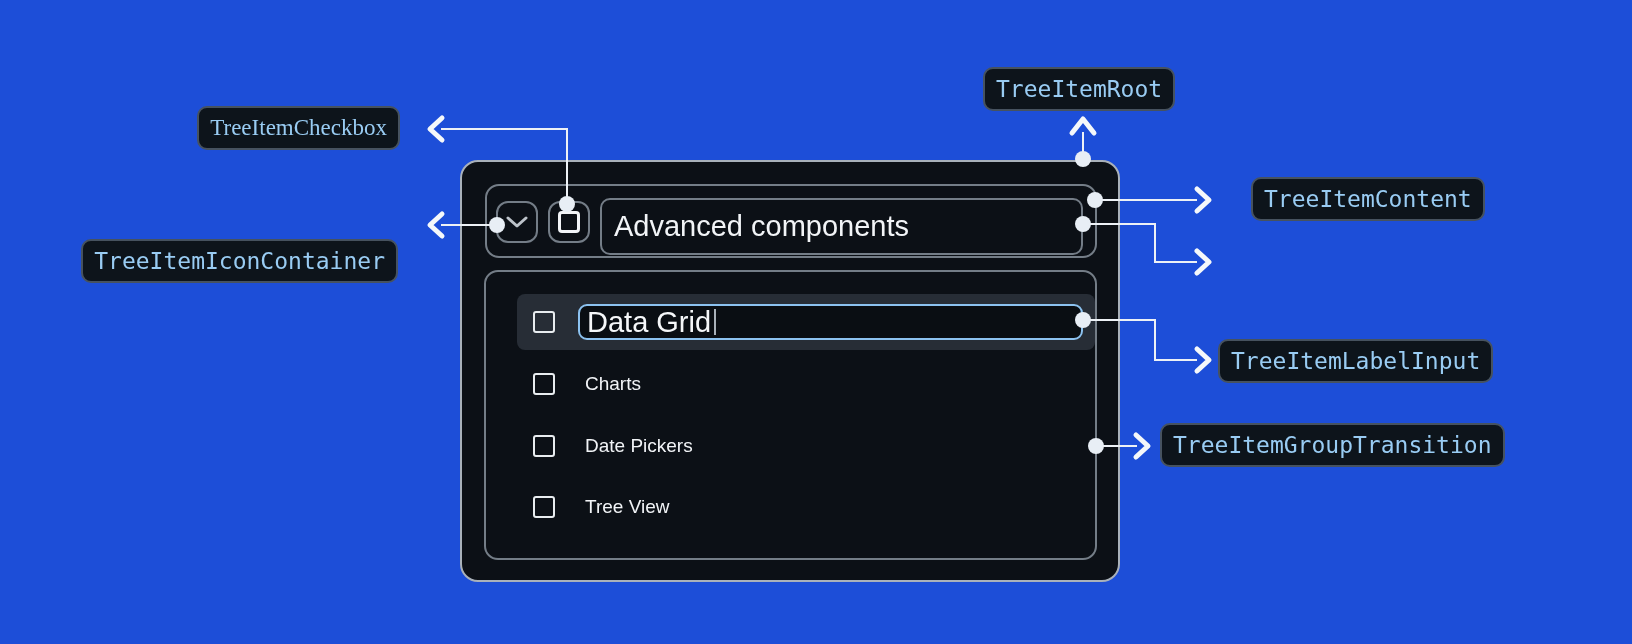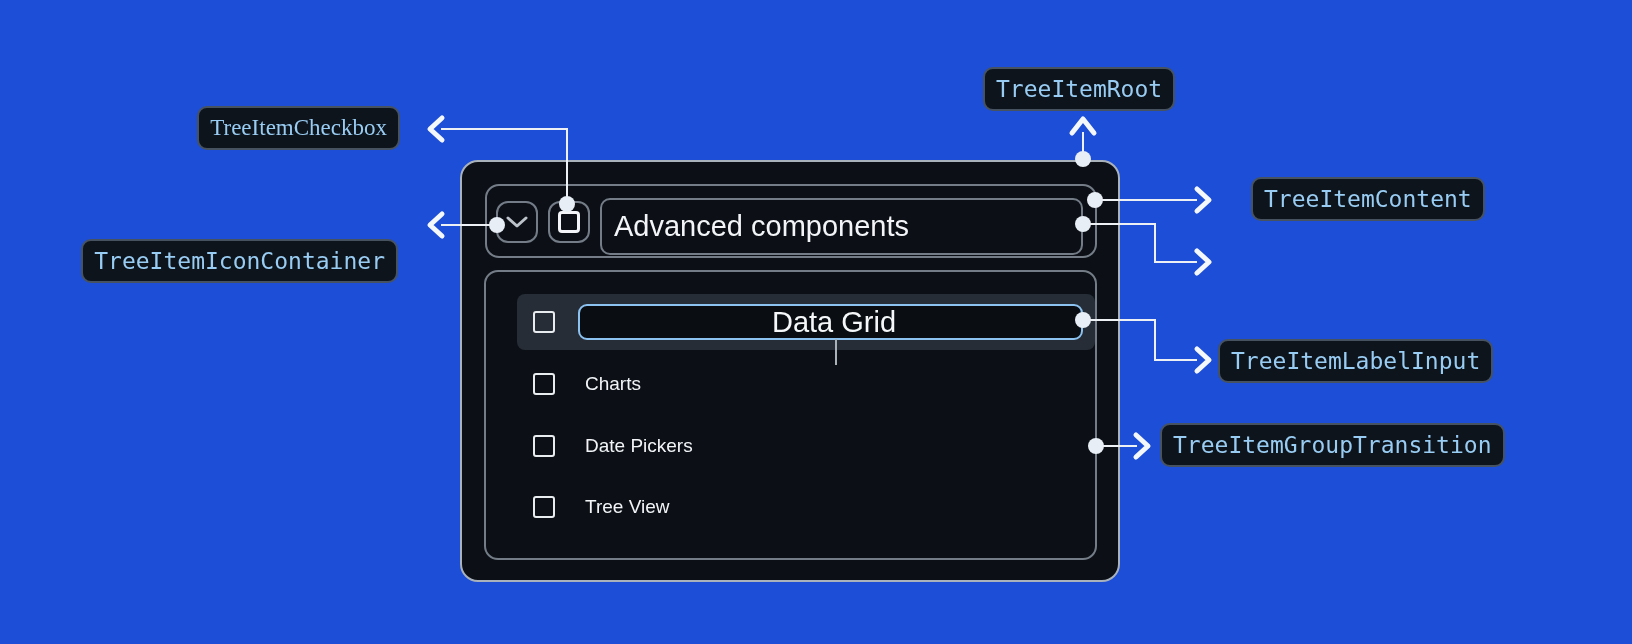--- a/index.html
+++ b/index.html
@@ -67,21 +67,21 @@
     width:22px;height:22px;box-sizing:border-box;margin-left:16px;
     border:2.5px solid #E8ECEF;border-radius:3px;flex:none;
   }
   .row-label{
     margin-left:30px;font-size:19px;color:#F2F4F7;white-space:nowrap;
   }
   .label-input{
     position:absolute;left:61px;top:10px;width:505px;height:36px;
     box-sizing:border-box;border:2px solid #8CC2F0;border-radius:9px;background:#0A0E13;
     display:flex;align-items:center;padding-left:7px;
-    font-size:29px;color:#F5F7F9;white-space:nowrap;flex-direction:column;
+    font-size:29px;color:#F5F7F9;white-space:nowrap;
   }
   .caret{
     display:inline-block;width:2px;height:26px;background:#A9B1B9;margin-left:3px;flex:none;
   }
   
   .arrows{position:absolute;left:0;top:0;pointer-events:none;z-index:5;}
   .arrows .shaft{stroke:#EDF1F6;stroke-width:2;fill:none;}
   .arrows .head{stroke:#F5F8FA;stroke-width:5;fill:none;stroke-linecap:round;stroke-linejoin:round;}
   .arrows .dot{fill:#E8EEF5;}
   .chev{stroke:#BDC3CA;stroke-width:3;fill:none;stroke-linecap:round;stroke-linejoin:round;}

